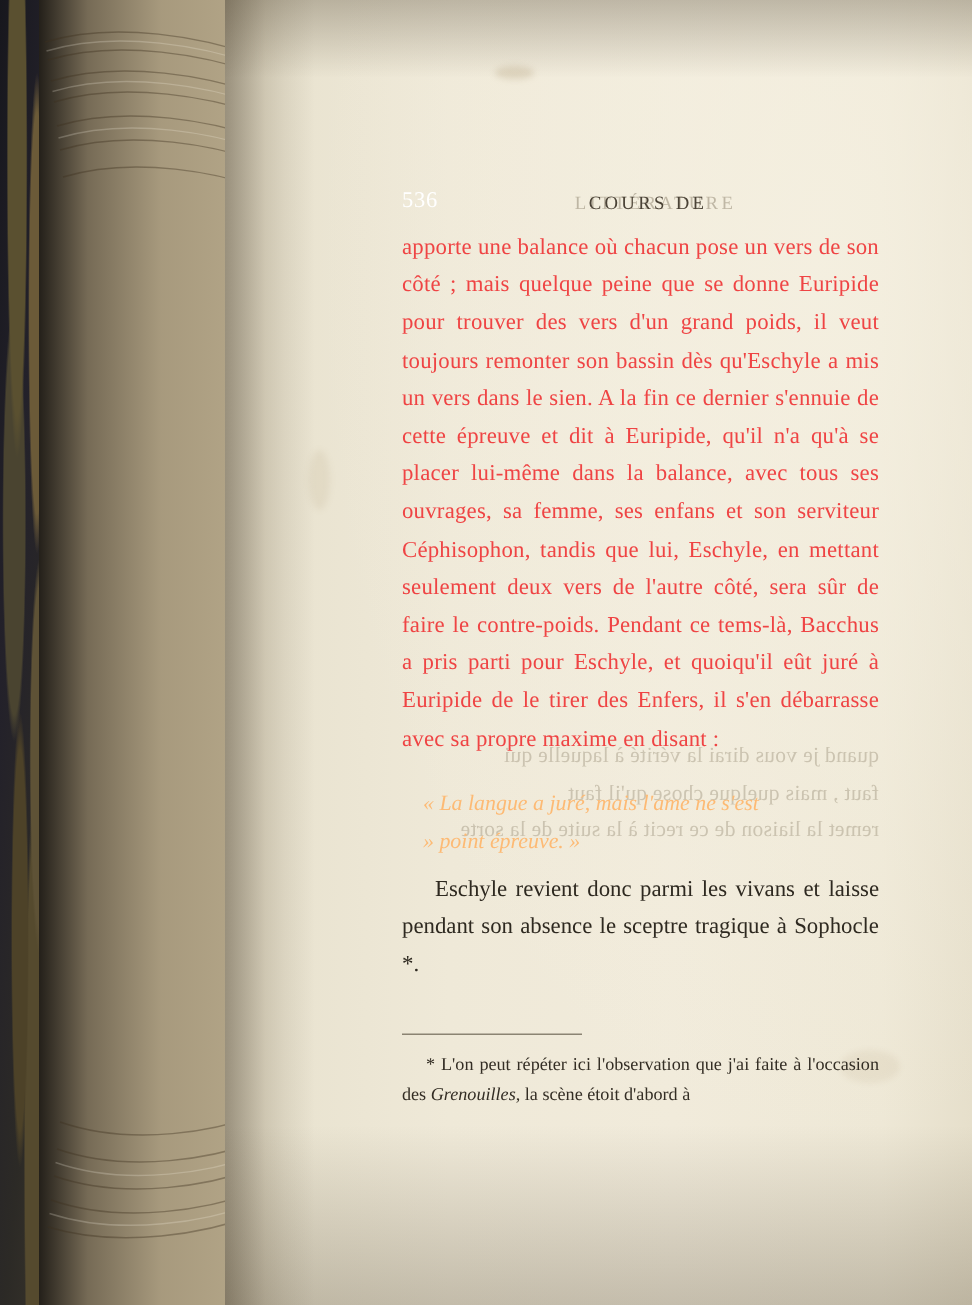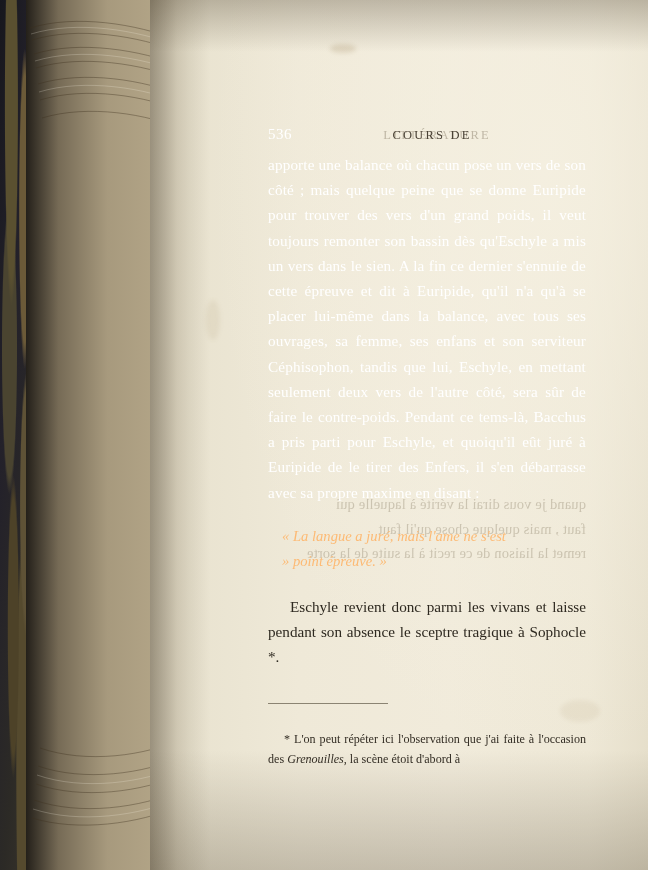--- a/index.html
+++ b/index.html
@@ -127,49 +127,49 @@
   .running-head .ghost {
     color: rgba(120,108,86,0.42);
   }
   p.body {
     margin: 0 0 0 0;
     font-size: 15.2px;
     line-height: 25.2px;
     text-align: justify;
     text-justify: inter-word;
     letter-spacing: 0.15px;
-    color: #ffffff;
+    color: #ef4444;
   }
   p.body.first { text-indent: 0; }
   .quote {
     margin: 19px 0 0 0;
     font-size: 14.6px;
     line-height: 25px;
     font-style: italic;
     color: #fdba74;
     padding-left: 14px;
   }
   .quote .q-line { display: block; }
   p.after-quote {
-    margin: 20px 0 0 0;
+    margin: 6px 0 0 0;
     font-size: 15.2px;
     line-height: 25.2px;
     text-align: justify;
     color: #2e2920;
   }
   .indent { display: inline-block; width: 22px; }
   .note-rule {
     margin-top: 34px;
     width: 120px;
     height: 1px;
     background: #6a6150;
     opacity: 0.75;
   }
   .footnote {
-    margin-top: 26px;
+    margin-top: 10px;
     font-size: 12.1px;
     line-height: 19.5px;
     text-align: justify;
     color: #332d24;
   }
   .footnote .fn-indent { display: inline-block; width: 16px; }
   .footnote i { font-style: italic; }
   
   .bleed {
     position: absolute;

